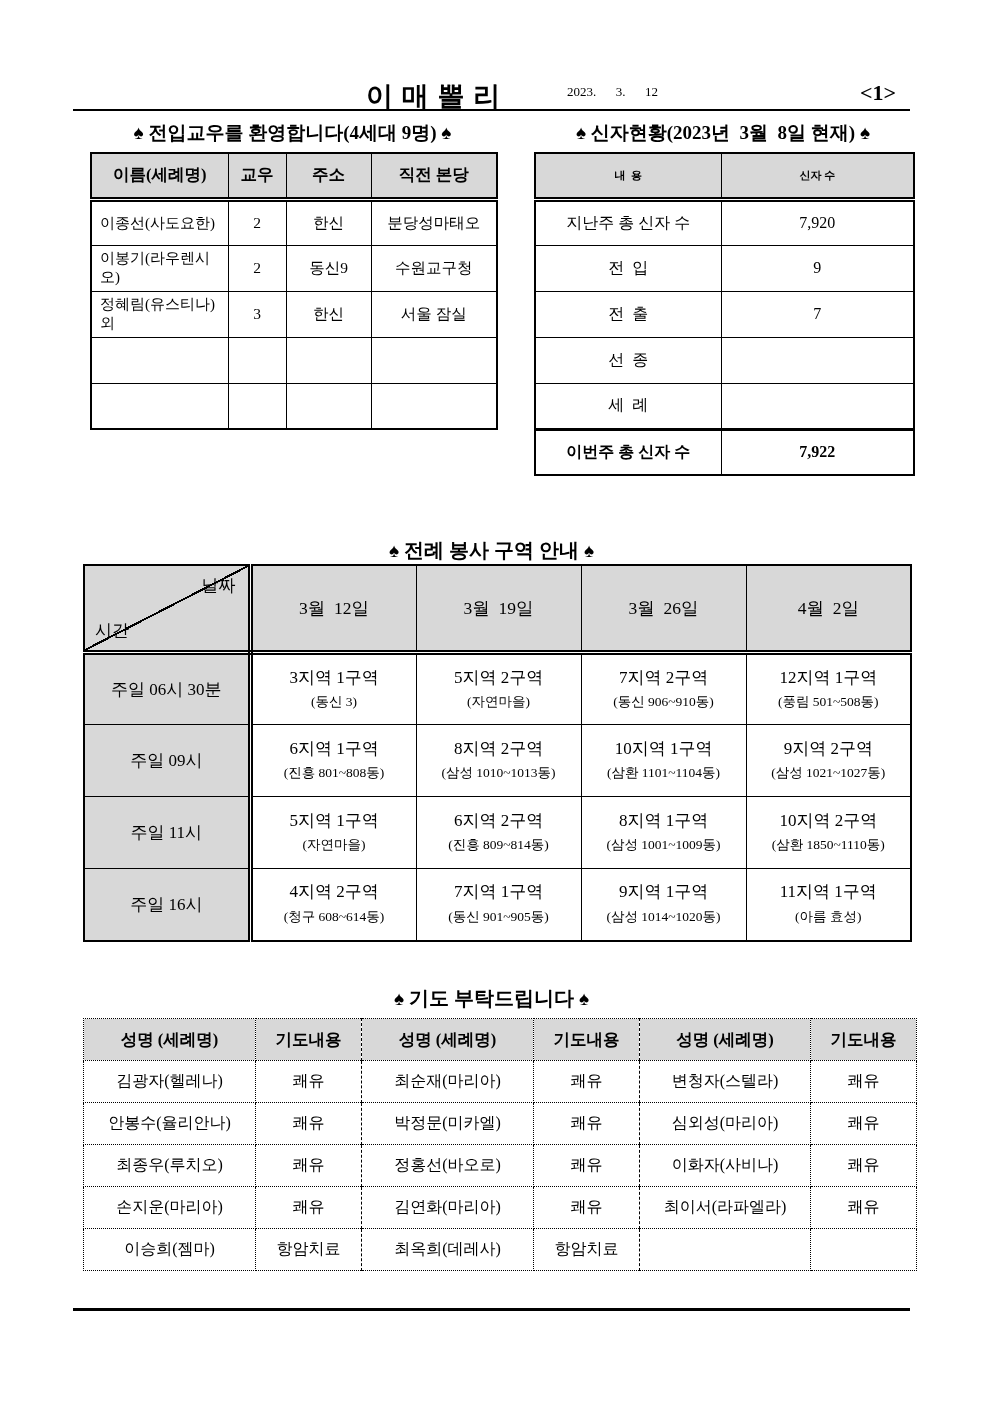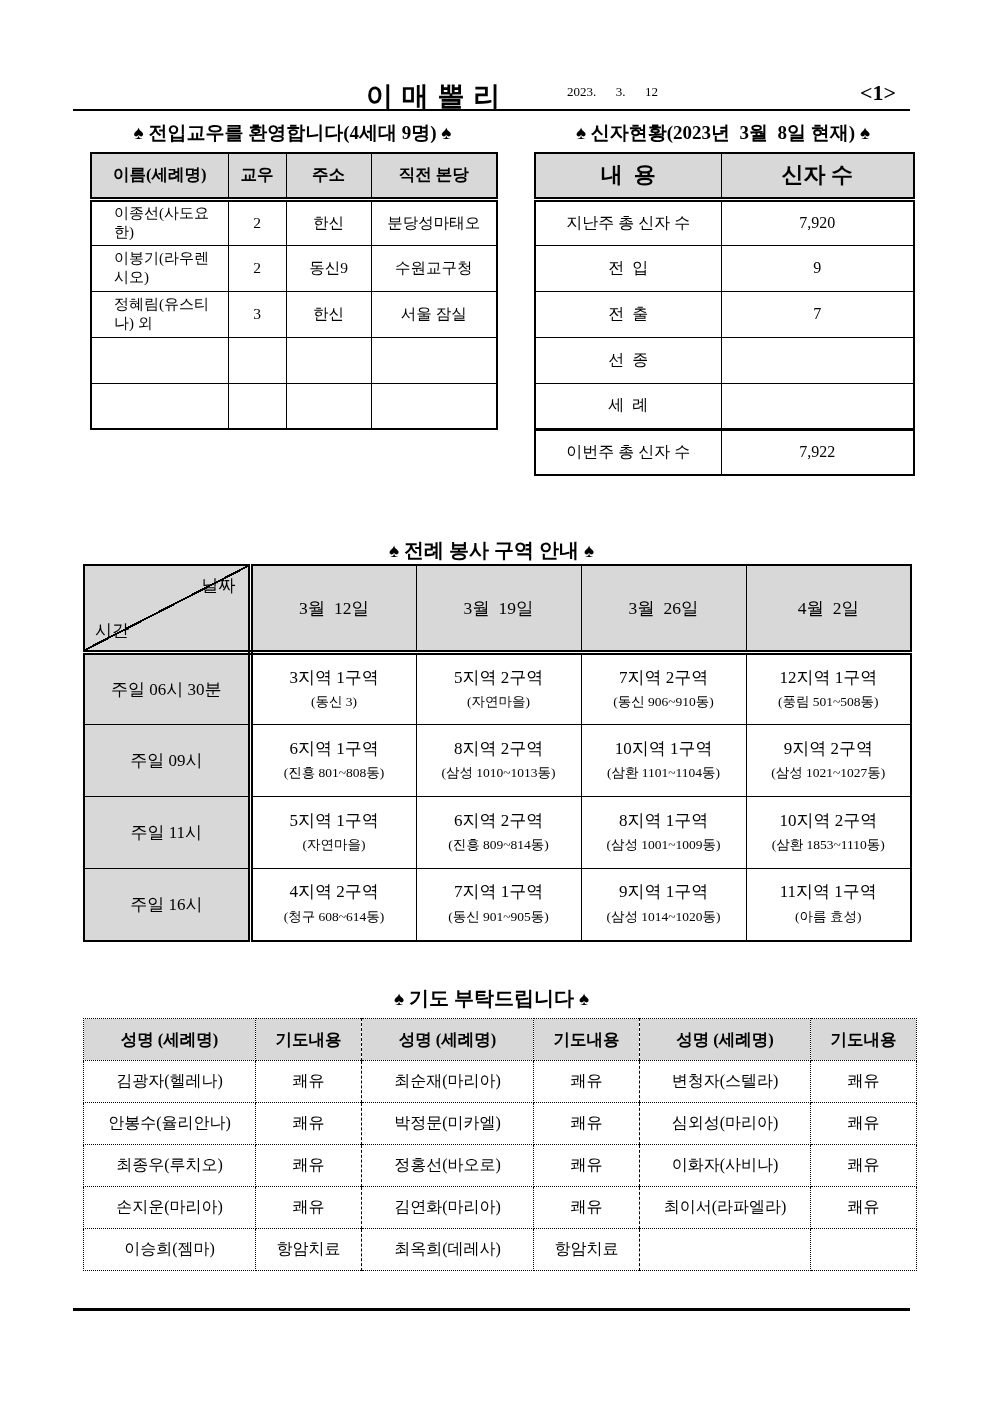--- a/index.html
+++ b/index.html
@@ -44,27 +44,27 @@
 
   
   table { border-collapse: collapse; position: absolute; table-layout: fixed; }
   th, td { border: 1px solid #000; vertical-align: middle; text-align: center; padding: 0 4px; overflow: hidden; }
   th { background: #d8d8d8; font-weight: bold; }
 
   
   .welcome-table { left: 90px; top: 152px; width: 406px; border: 2px solid #000; }
   .welcome-table th { font-size: 16.5px; height: 46px; border-bottom: 5px double #000; }
   .welcome-table td { font-size: 15.5px; height: 46px; }
-  .welcome-table td.name { text-align: left; padding-left: 22px; font-size: 15px; }
+  .welcome-table td.name { text-align: left; padding-left: 8px; font-size: 15px; }
 
   
   .status-table { left: 534px; top: 152px; width: 379px; border: 2px solid #000; }
-  .status-table th { font-size: 22px; height: 46px; border-bottom: 5px double #000; white-space: pre; }
+  .status-table th { font-size: 11px; height: 46px; border-bottom: 5px double #000; white-space: pre; }
   .status-table td { font-size: 16px; height: 46px; white-space: pre; }
-  .status-table tr.total td { border-top: 3px solid #000; }
+  .status-table tr.total td { border-top: 3px solid #000; font-weight: bold; }
 
   
   .liturgy-table { left: 83px; top: 564px; width: 827px; border: 2px solid #000; }
   .liturgy-table th { height: 74px; font-size: 17.5px; font-weight: normal;
                       border-bottom: 5px double #000; white-space: pre; }
   .liturgy-table td { height: 72px; font-size: 17px; }
   .liturgy-table td.time { background: #d8d8d8; border-right: 5px double #000; font-size: 17px; }
   .liturgy-table th.corner {
     position: relative; border-right: 5px double #000;
     background-color: #d8d8d8;
@@ -258,21 +258,21 @@
         <td>
             <div class="zone-main">6지역 2구역</div>
             <div class="zone-sub">(진흥 809~814동)</div>
           </td>
         <td>
             <div class="zone-main">8지역 1구역</div>
             <div class="zone-sub">(삼성 1001~1009동)</div>
           </td>
         <td>
             <div class="zone-main">10지역 2구역</div>
-            <div class="zone-sub">(삼환 1853~1110동)</div>
+            <div class="zone-sub">(삼환 1850~1110동)</div>
           </td>
       </tr>
       <tr>
         <td class="time">주일 16시</td>
         <td>
             <div class="zone-main">4지역 2구역</div>
             <div class="zone-sub">(청구 608~614동)</div>
           </td>
         <td>
             <div class="zone-main">7지역 1구역</div>

